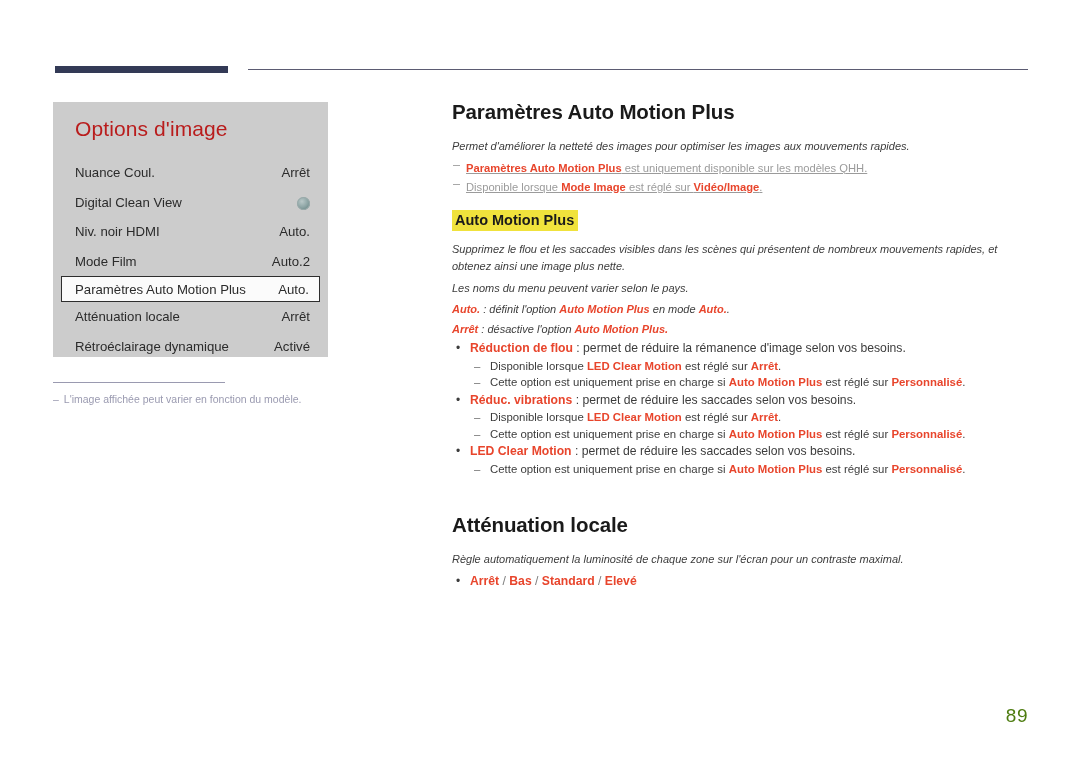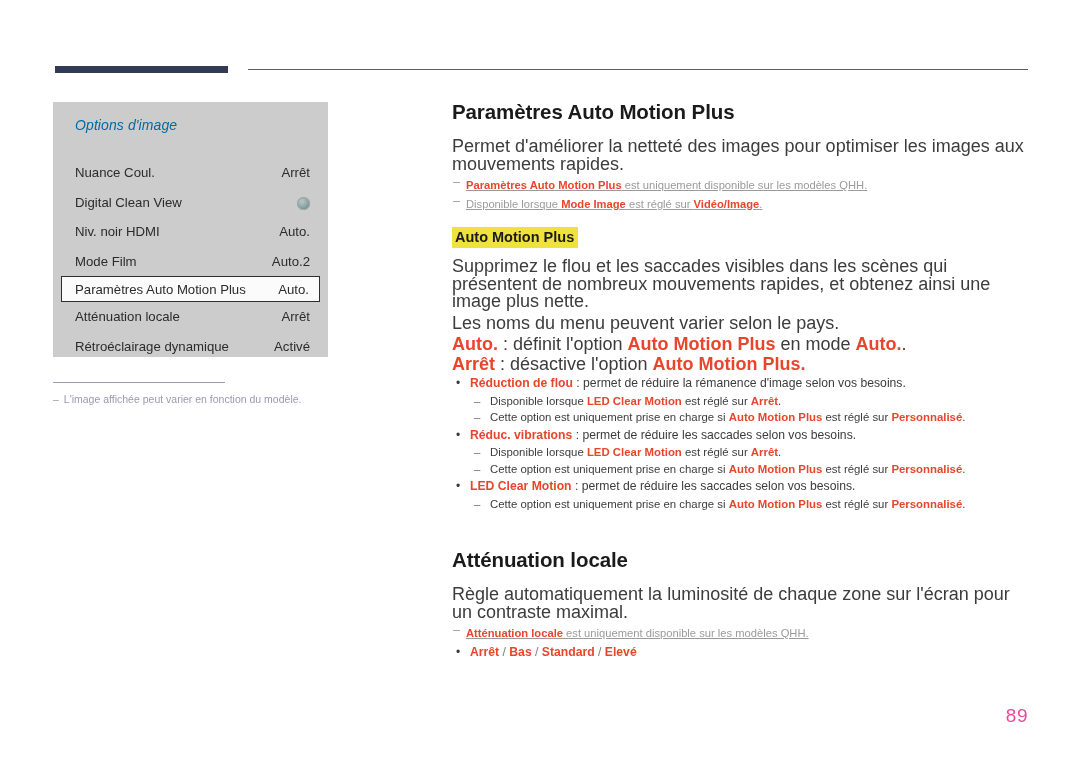--- a/index.html
+++ b/index.html
@@ -46,25 +46,24 @@
     top: 102px;
     width: 275px;
     height: 255px;
     background: #cccccc;
     box-sizing: border-box;
   }
   .menu-title {
     position: absolute;
     left: 22px;
     top: 15px;
-    font-size: 14px;
-    color: #0369a1;
+    font-size: 21px;
+    color: #b91c1c;
     letter-spacing: .1px;
     white-space: nowrap;
-    font-style: italic;
   }
   .menu-list {
     position: absolute;
     left: 0;
     top: 56px;
     width: 100%;
   }
   .menu-row {
     position: relative;
     height: 29.5px;
@@ -133,23 +132,24 @@
     font-size: 20.5px;
     font-weight: bold;
     color: #1a1a1a;
     letter-spacing: -.1px;
   }
   h1.sec-title.second {
     margin-top: 36px;
   }
   p.body {
     margin: 0 0 4px 0;
-    font-size: 18px;
+    font-size: 11px;
     line-height: 17.5px;
     color: #3c3c3c;
+    font-style: italic;
   }
   p.body.tight { margin-bottom: 2px; }
   .note {
     position: relative;
     margin: 0 0 2px 0;
     padding-left: 14px;
     font-size: 11.2px;
     line-height: 17px;
     color: #9b9b9b;
     text-decoration: underline;
@@ -213,21 +213,21 @@
     left: 4px;
     top: 0;
     color: #6d6d6d;
   }
 
   .page-num {
     position: absolute;
     right: 52px;
     top: 705px;
     font-size: 19px;
-    color: #ec4899;
+    color: #4d7c0f;
     letter-spacing: .5px;
   }
 </style>
 </head>
 <body>
 
 <div class="top-rule-thick"></div>
 <div class="top-rule-thin"></div>
 
 <div class="menu-panel">
@@ -335,23 +335,20 @@
         <li><span>Cette option est uniquement prise en charge si </span><span class="red">Auto Motion Plus</span><span> est réglé sur </span><span class="red">Personnalisé</span><span>.</span></li>
       </ul>
     </li>
 
   </ul>
 
   <h1 class="sec-title second">Atténuation locale</h1>
 
   <p class="body">Règle automatiquement la luminosité de chaque zone sur l'écran pour un contraste maximal.</p>
 
-  <div class="note">
-    <span class="red">Atténuation locale</span><span> est uniquement disponible sur les modèles QHH.</span>
-  </div>
 
   <ul class="blist">
     <li>
       <div class="btext">
         <span class="red">Arrêt</span><span class="gray-slash"> / </span><span class="red">Bas</span><span class="gray-slash"> / </span><span class="red">Standard</span><span class="gray-slash"> / </span><span class="red">Elevé</span>
       </div>
     </li>
   </ul>
 
 </div>

